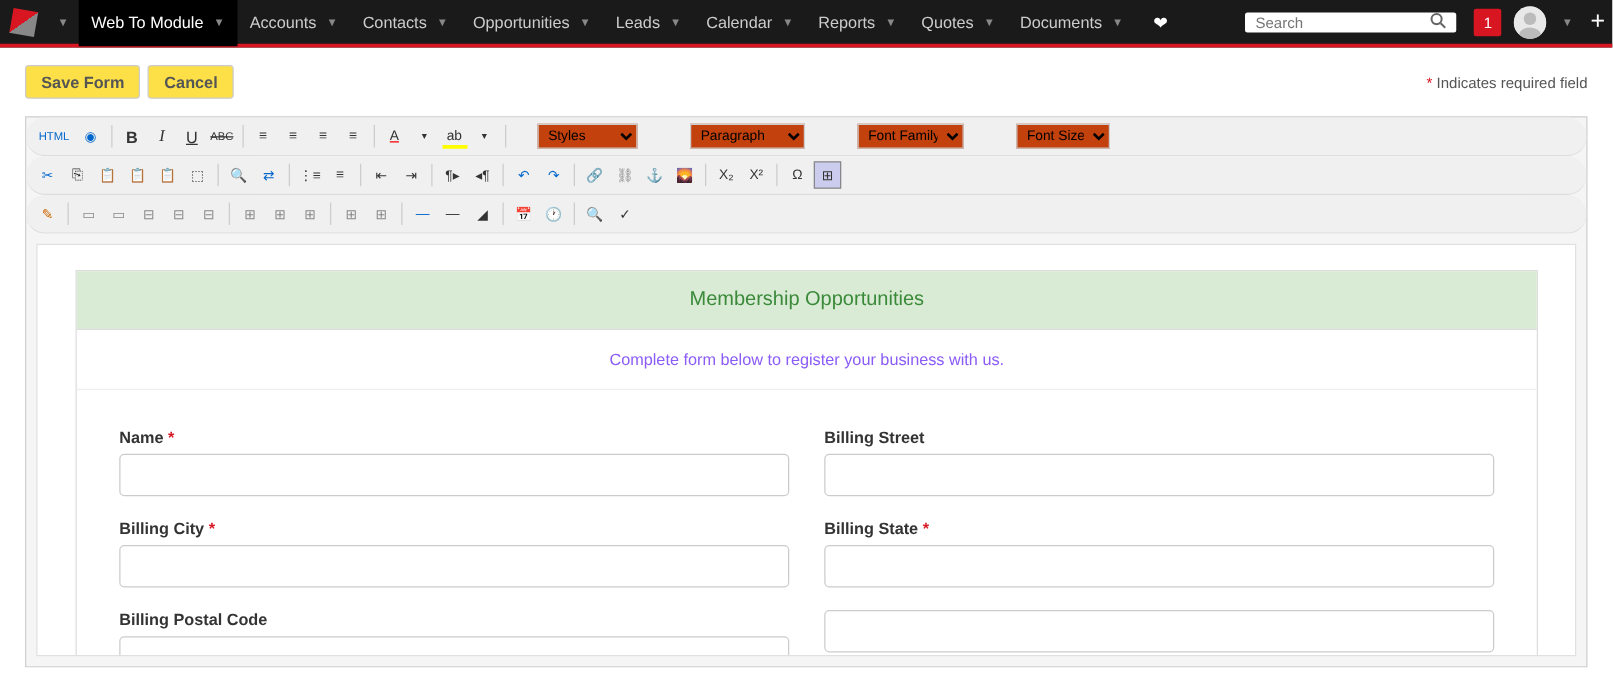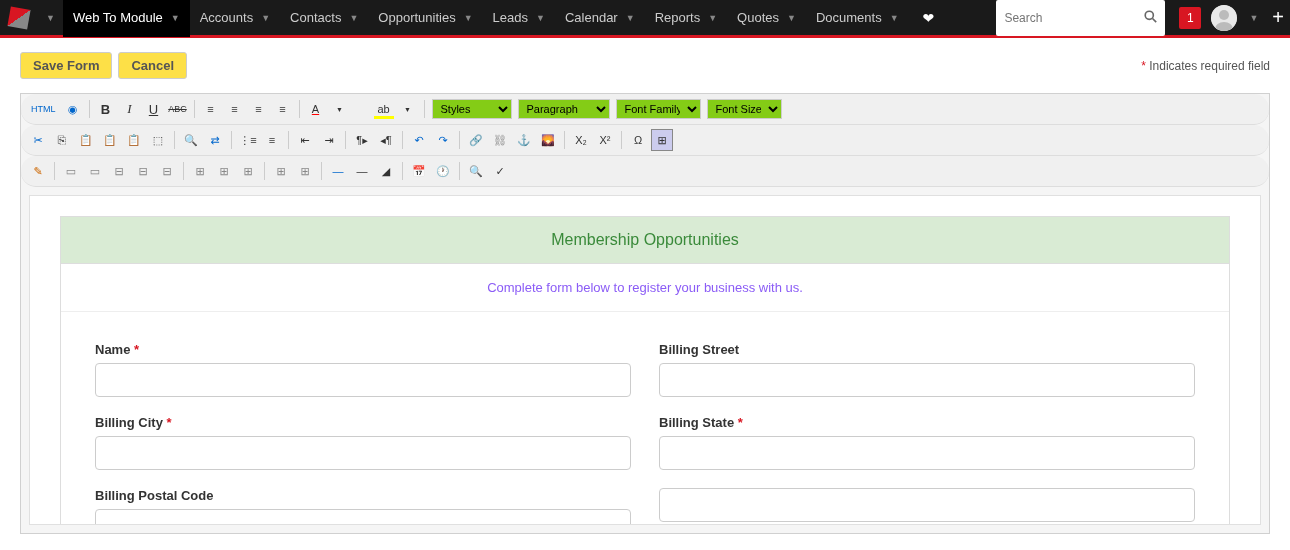--- a/index.html
+++ b/index.html
@@ -5,36 +5,36 @@
 * { box-sizing: border-box; margin: 0; padding: 0; }
 body { font-family: Arial, sans-serif; font-size: 12px; background: #fff; width: 1290px; }
 .topnav { background: #1a1a1a; height: 38px; display: flex; align-items: center; color: #ccc; border-bottom: 3px solid #d81622; }
 .logo { width: 38px; height: 38px; display: flex; align-items: center; justify-content: center; }
 .logo-inner { width: 20px; height: 20px; background: linear-gradient(135deg, #d81622 50%, #888 50%); transform: rotate(10deg); }
 .nav-dd { color: #888; font-size: 9px; padding: 0 8px; cursor: pointer; }
 .nav-item { display: flex; align-items: center; padding: 0 10px; height: 38px; cursor: pointer; font-size: 13px; }
 .nav-item.active { background: #000; color: #fff; }
 .nav-item span.caret { margin-left: 8px; color: #888; font-size: 9px; }
 .nav-spacer { flex: 1; }
-.search-box { background: #fff; border-radius: 2px; height: 36px; display: flex; align-items: center; margin-right: 8px; }
+.search-box { background: #fff; border-radius: 2px; height: 16px; display: flex; align-items: center; margin-right: 8px; }
 .search-box input { border: none; outline: none; padding: 0 8px; width: 140px; font-size: 12px; background: transparent; }
 .search-box .sicon { padding: 0 8px; color: #666; }
 .badge { background: #d81622; color: #fff; width: 22px; height: 22px; display: flex; align-items: center; justify-content: center; margin: 0 6px; font-size: 12px; border-radius: 2px; }
 .avatar { width: 26px; height: 26px; border-radius: 50%; background: #ddd; margin: 0 4px; overflow: hidden; display: flex; align-items: center; justify-content: center; }
 .avatar svg { width: 26px; height: 26px; }
 .plus { color: #fff; font-size: 20px; padding: 0 6px; }
 .action-row { display: flex; align-items: center; padding: 14px 20px; }
 .btn { border: 1px solid #ccc; background: #fde047; padding: 5px 12px; border-radius: 3px; font-size: 13px; font-weight: bold; color: #555; cursor: pointer; margin-right: 6px; }
 .req-note { margin-left: auto; font-size: 12px; color: #555; }
 .req-note .star { color: #d81622; }
 .editor-wrap { margin: 0 20px; border: 1px solid #d0d0d0; background: #f5f5f5; }
 .toolbar { border-bottom: 1px solid #ddd; padding: 4px 6px; display: flex; flex-wrap: wrap; gap: 2px; align-items: center; background: #f0f0f0; border-radius: 15px; }
 .tb-btn { width: 22px; height: 22px; border: 1px solid transparent; background: transparent; display: inline-flex; align-items: center; justify-content: center; font-size: 11px; cursor: pointer; color: #333; font-family: Arial; }
 .tb-sep { width: 1px; height: 18px; background: #ccc; margin: 0 3px; }
-.tb-select { border: 1px solid #ccc; background: #84cc16; font-size: 11px; height: 20px; padding: 0 4px; margin: 0 2px; }
+.tb-select { border: 1px solid #ccc; background: #c2410c; font-size: 11px; height: 20px; padding: 0 4px; margin: 0 20px; }
 .tb-select.styles { width: 80px; }
 .tb-select.para { width: 92px; }
 .tb-select.ff { width: 85px; }
 .tb-select.fs { width: 75px; }
 .editor-body { background: #fff; margin: 8px; border: 1px solid #e0e0e0; position: relative; height: 330px; overflow: hidden; }
 .editor-content { padding: 0; overflow-y: auto; height: 100%; }
 .editor-content::-webkit-scrollbar { width: 16px; }
 .editor-content::-webkit-scrollbar-track { background: #f0f0f0; }
 .editor-content::-webkit-scrollbar-thumb { background: #c0c0c0; border: 1px solid #a0a0a0; }
 .form-card { margin: 20px 30px 0 30px; border: 1px solid #ddd; }
@@ -126,21 +126,21 @@
     <span class="tb-btn" style="text-decoration:underline;font-size:13px;">U</span>
     <span class="tb-btn" style="text-decoration:line-through;font-size:9px;">ABC</span>
     <span class="tb-sep"></span>
     <span class="tb-btn">≡</span>
     <span class="tb-btn">≡</span>
     <span class="tb-btn">≡</span>
     <span class="tb-btn">≡</span>
     <span class="tb-sep"></span>
     <span class="tb-btn" style="text-decoration:underline;text-decoration-color:red;">A</span>
     <span class="tb-btn" style="font-size:7px;">▼</span>
-    <span class="tb-btn" style="background:linear-gradient(#ff0,#ff0) bottom/100% 3px no-repeat;margin-left:20px;">ab</span>
+    <span class="tb-btn" style="background:linear-gradient(#ff0,#ff0) bottom/100% 3px no-repeat;">ab</span>
     <span class="tb-btn" style="font-size:7px;">▼</span>
     <span class="tb-sep"></span>
     <select class="tb-select styles"><option>Styles</option></select>
     <select class="tb-select para"><option>Paragraph</option></select>
     <select class="tb-select ff"><option>Font Family</option></select>
     <select class="tb-select fs"><option>Font Size</option></select>
   </div>
   <div class="toolbar">
     <span class="tb-btn" style="color:#06c;">✂</span>
     <span class="tb-btn">⎘</span>

